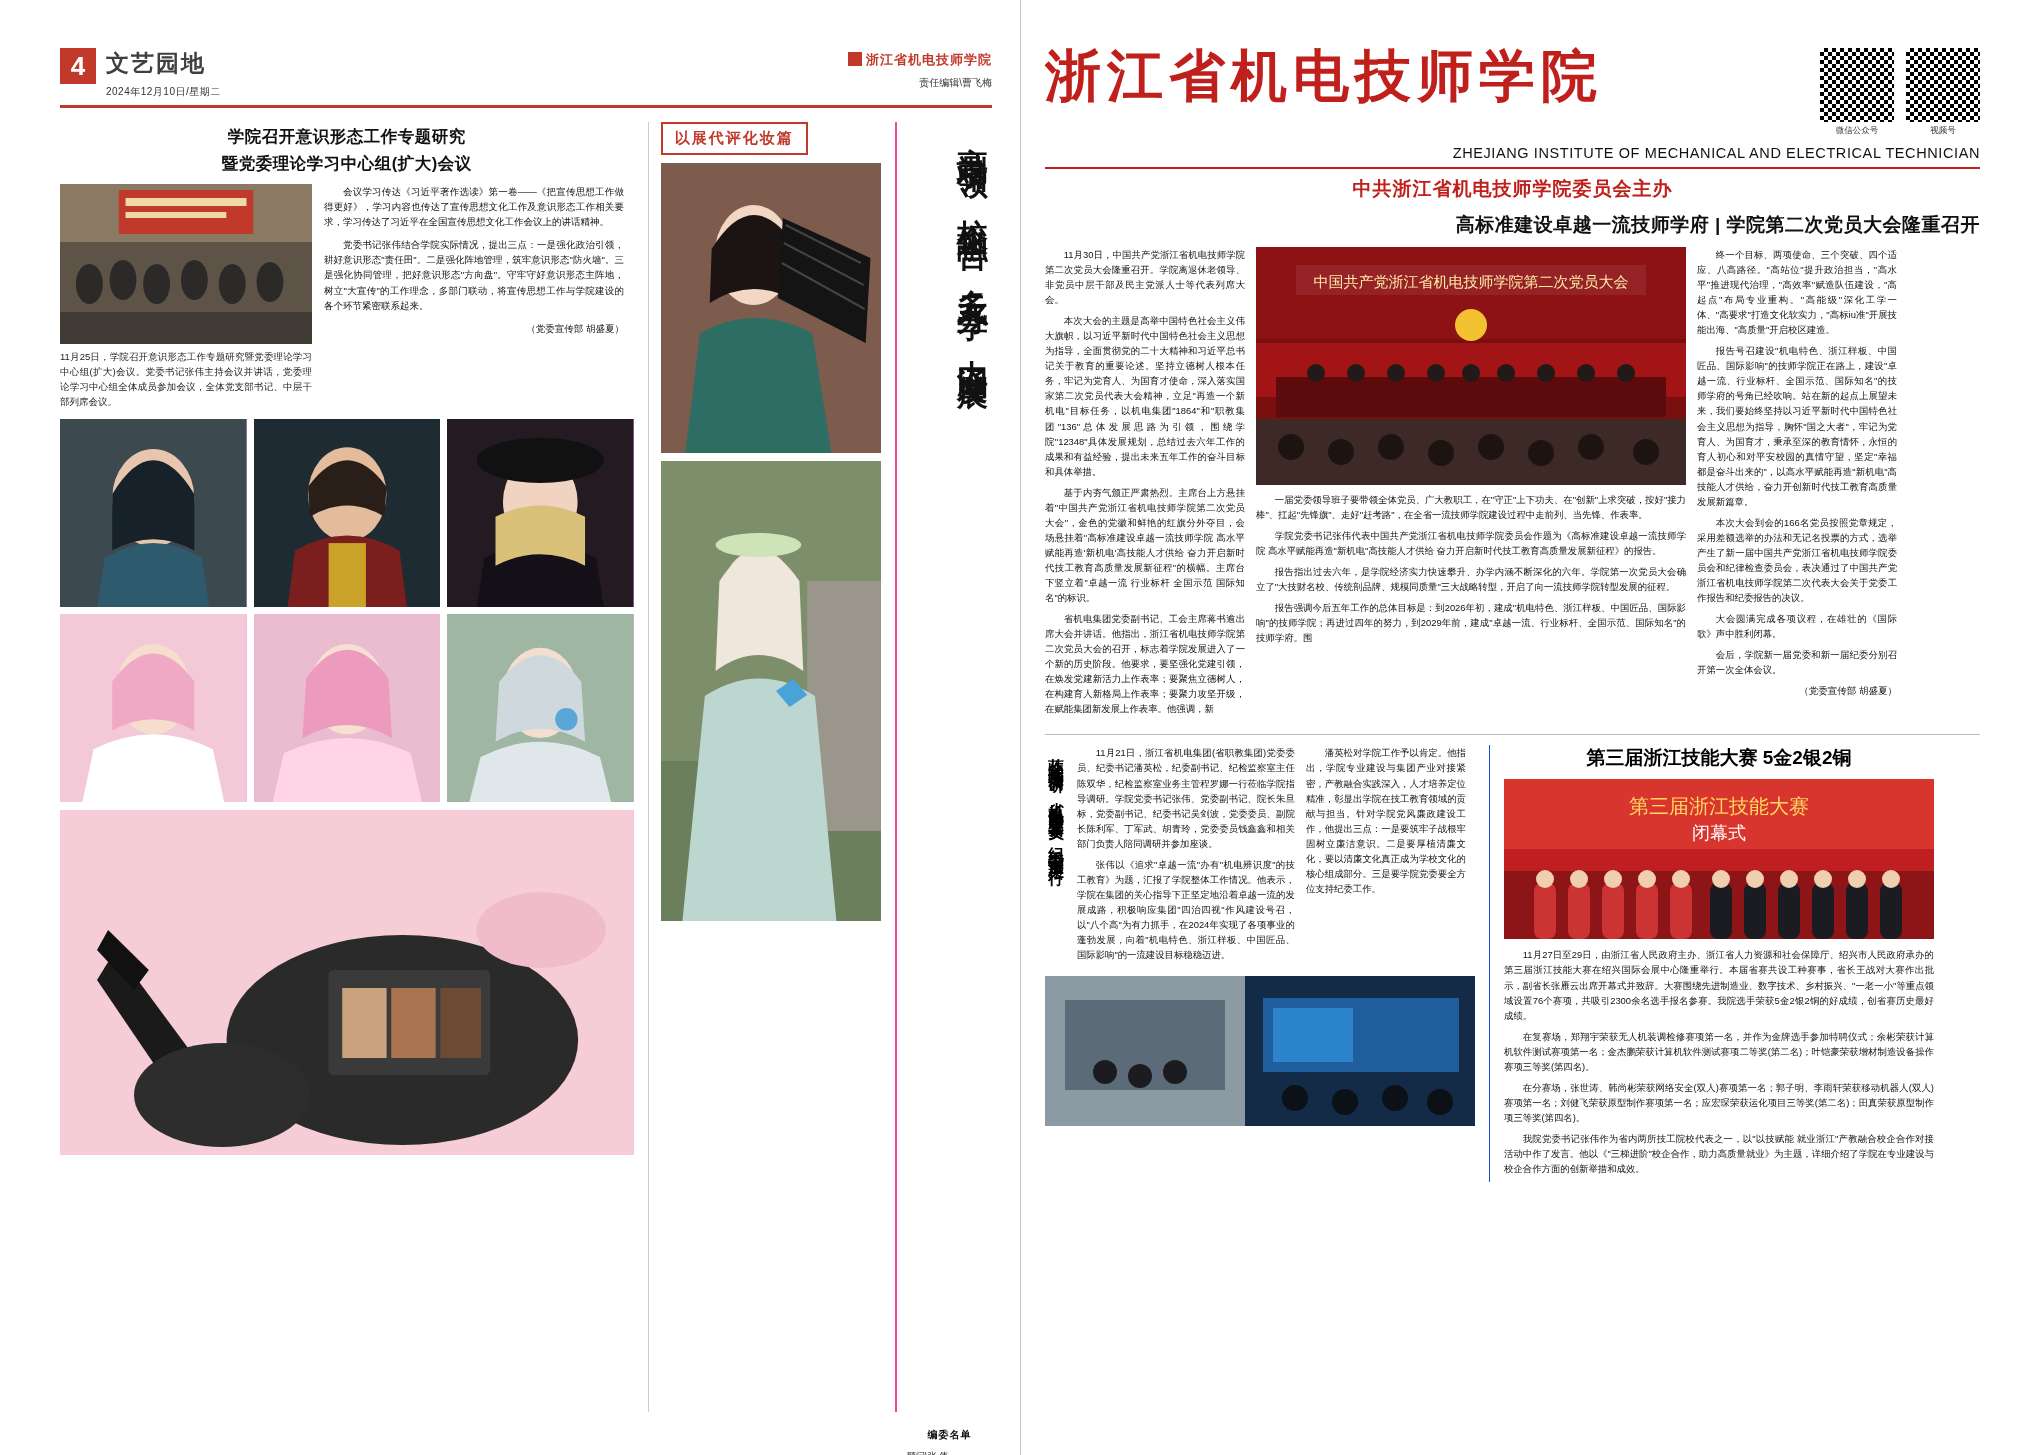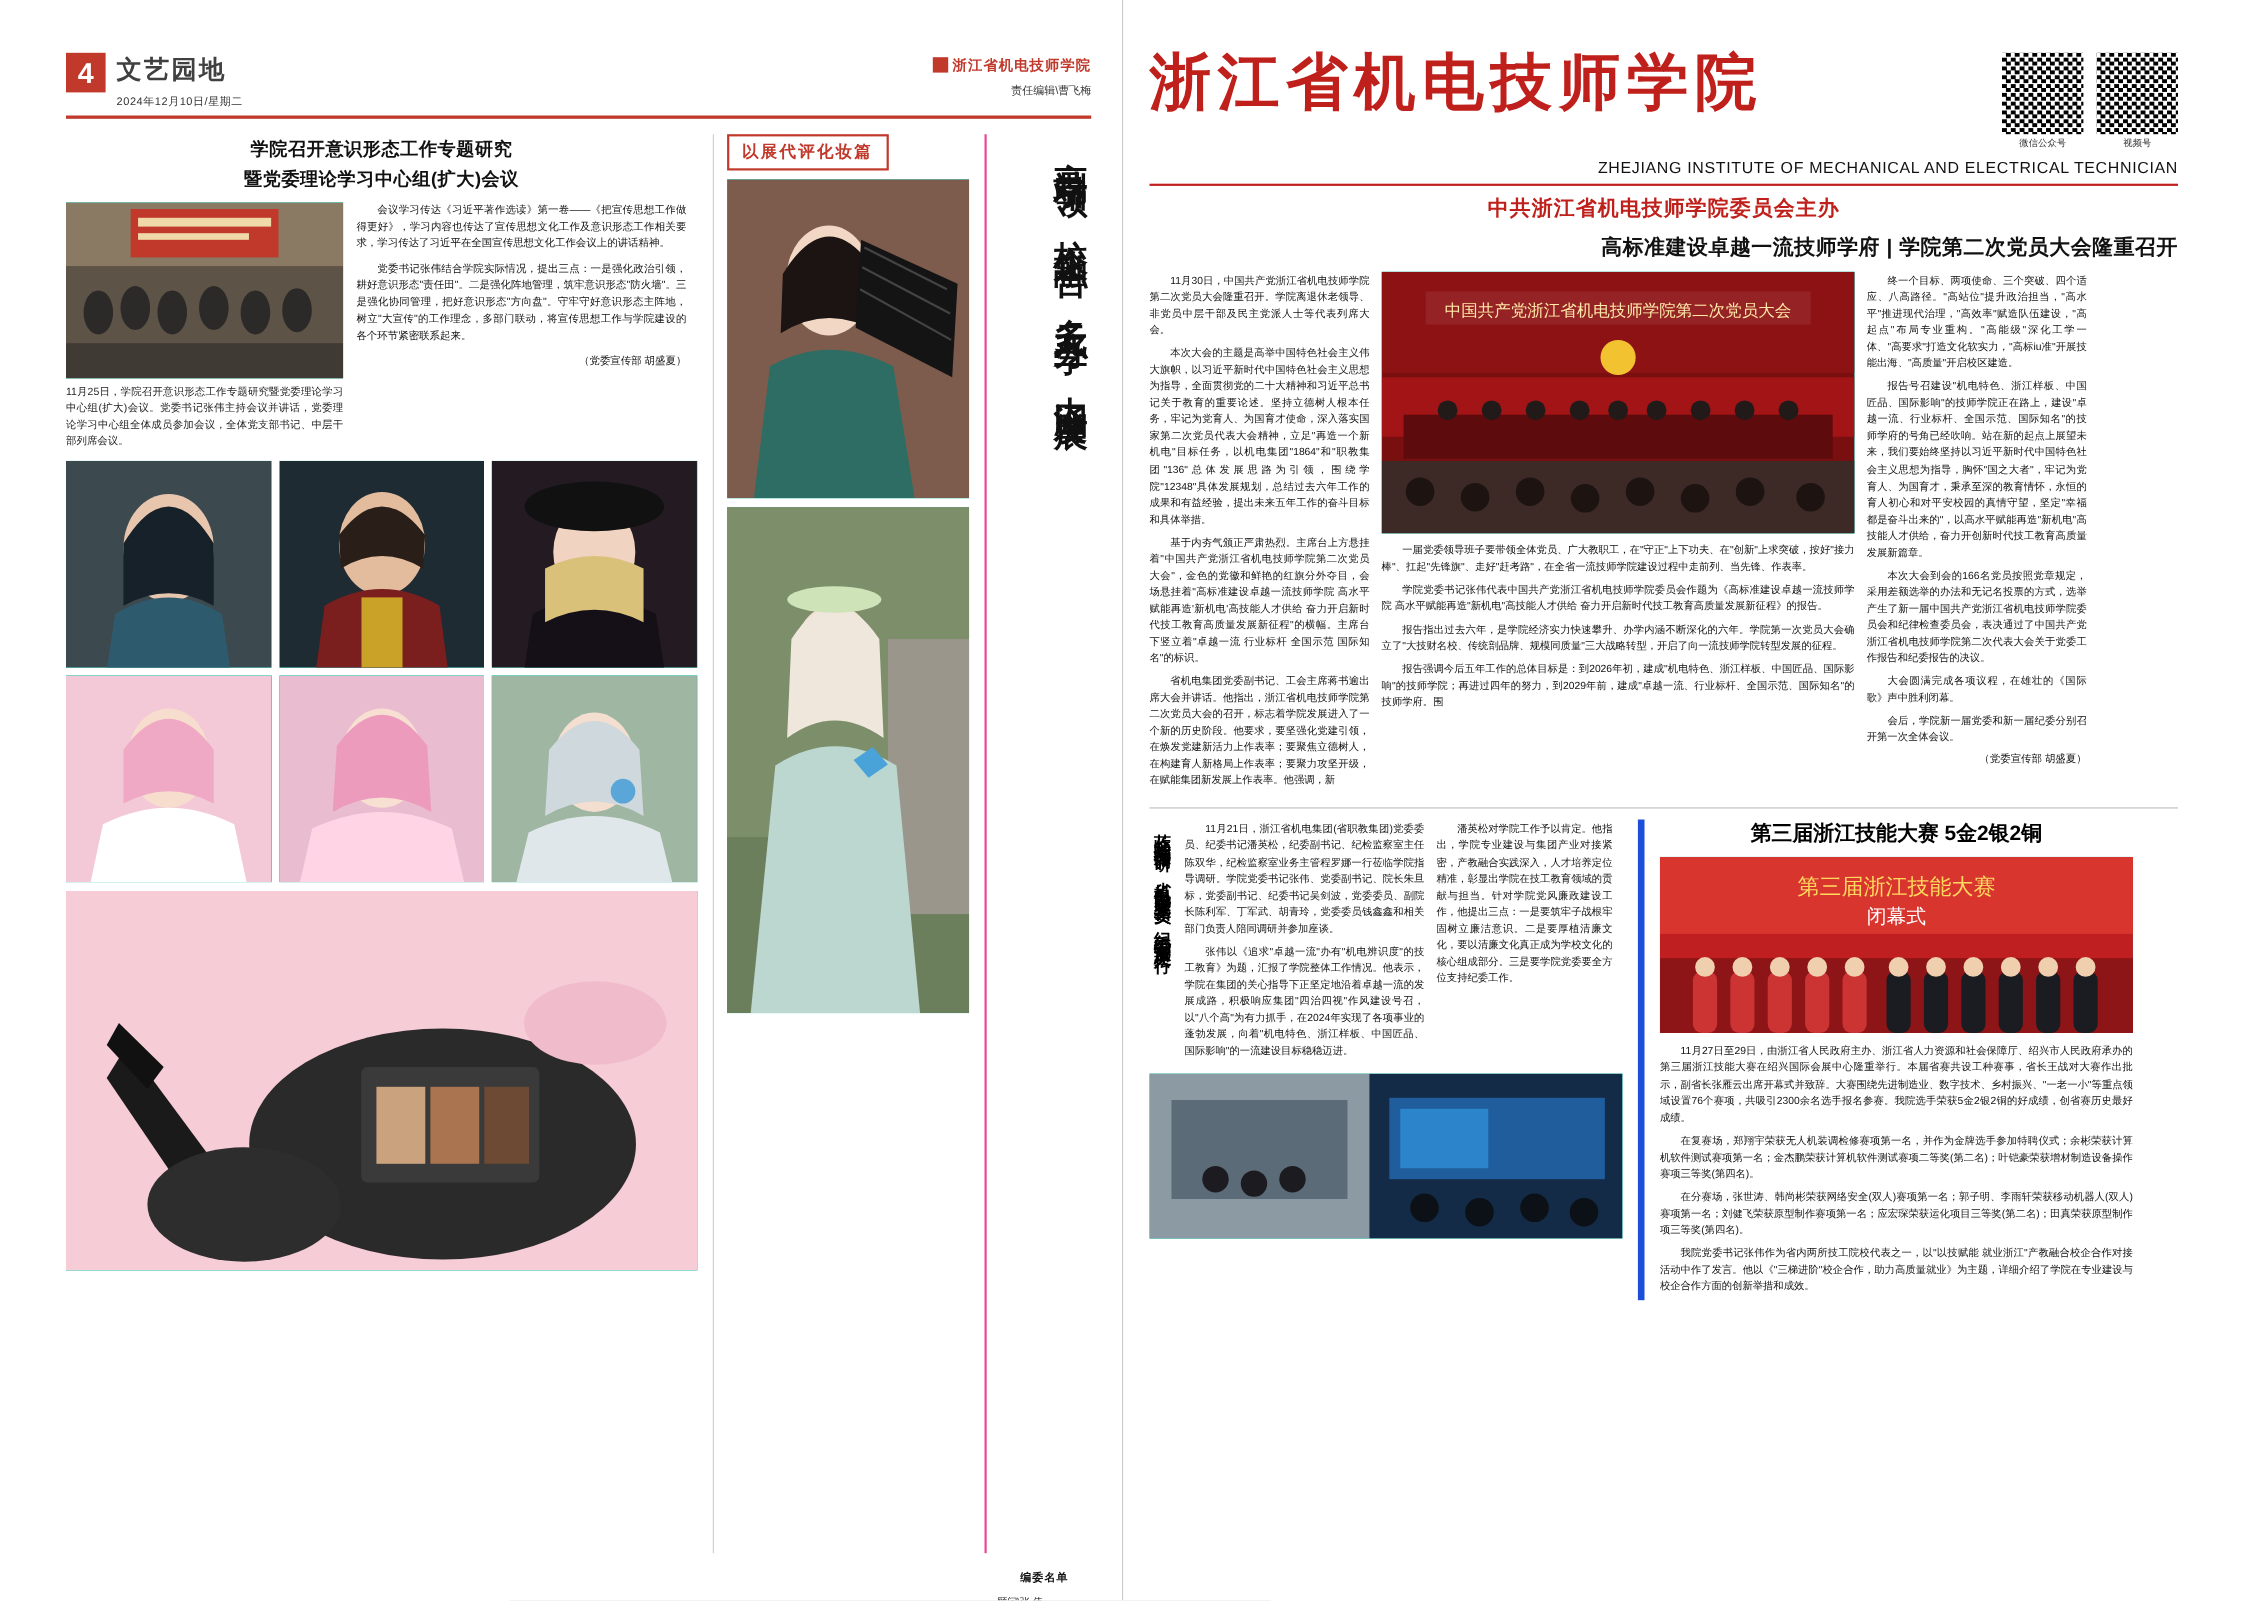--- a/index.html
+++ b/index.html
@@ -22,21 +22,21 @@
 
   
   .lbody{display:flex;gap:14px;margin-top:14px;height:1290px;}
   .lcol-a{width:620px;}
   .lcol-b{width:238px;border-left:1px solid #ccc;padding-left:12px;}
   .lcol-c{width:92px;border-left:2px solid #ec4899;padding-left:10px;}
 
   .art-title{text-align:center;font-size:16.5px;font-weight:bold;line-height:1.5;color:#111;margin:2px 0 8px;letter-spacing:.5px;}
   .top-article{display:flex;gap:12px;}
   .ta-img{width:252px;}
-  .photo{background:#14b8a6;position:relative;overflow:hidden;}
+  .photo{background:#f0abfc;position:relative;overflow:hidden;}
   .cap{font-size:9.5px;color:#222;line-height:1.6;margin-top:5px;text-align:justify;}
   .ta-text{width:300px;font-size:9.5px;line-height:1.62;color:#111;text-align:justify;}
   .ta-text p{margin:0 0 7px;text-indent:2em;}
   .sig{text-align:right;font-size:9.5px;margin-top:2px;}
 
   .photo-grid{display:grid;grid-template-columns:repeat(3,1fr);gap:7px;margin-top:10px;}
   .photo-grid .cell{height:188px;}
   .makeup{margin-top:8px;height:345px;}
 
   .sect-tag{display:inline-block;border:2px solid #c0392b;color:#c0392b;font-size:15px;font-weight:bold;padding:5px 12px;letter-spacing:2px;}
@@ -71,21 +71,21 @@
   .rc{font-size:9.4px;line-height:1.6;color:#111;text-align:justify;}
   .rc p{margin:0 0 6px;text-indent:2em;}
   .w1{width:200px;}
   .w2{width:430px;}
   .w3{width:200px;}
   .conf-photo{height:238px;}
   .divider{border-top:1px solid #bbb;margin:12px 0 10px;}
 
   .lower{display:flex;gap:14px;}
   .lower-left{width:430px;}
-  .lower-right{width:430px;border-left:6px solid #1d4ed8;padding-left:14px;}
+  .lower-right{width:430px;border-left:1px solid #1d4ed8;padding-left:14px;}
   .lower-left .two{display:flex;gap:11px;}
   .vhead{writing-mode:vertical-rl;text-orientation:upright;font-size:15.5px;font-weight:bold;letter-spacing:3px;line-height:1.35;}
   .skill-head{text-align:center;font-size:19px;font-weight:bold;margin-bottom:8px;}
   .skill-photo{height:160px;}
   .expo-photo{height:150px;}
 
   
   .ph{width:100%;height:100%;display:block;}
 </style>
 </head>

